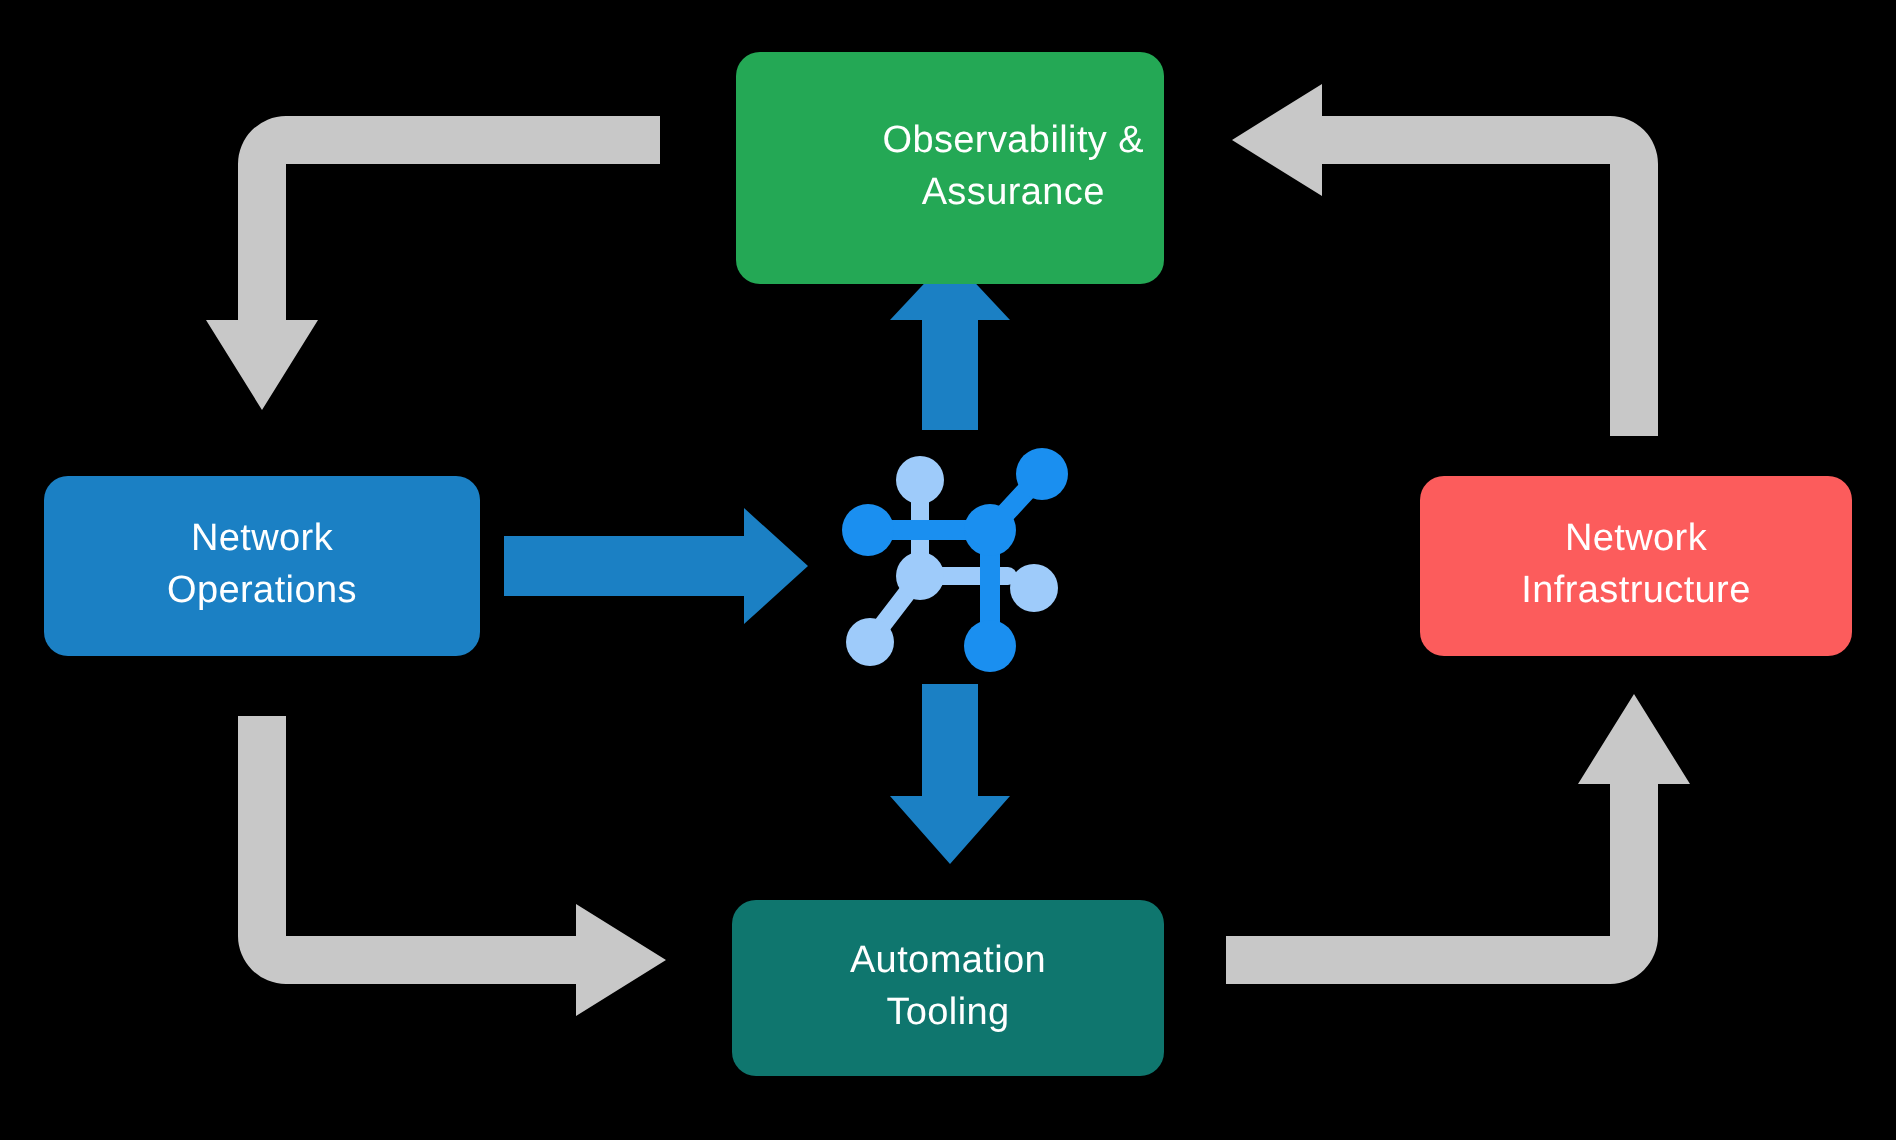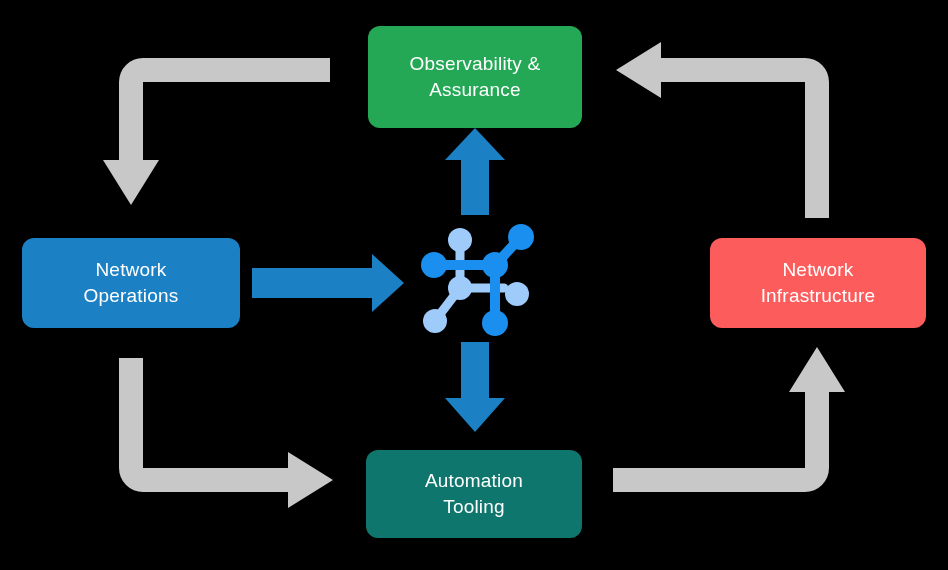--- a/index.html
+++ b/index.html
@@ -37,21 +37,21 @@
     font-family: "Liberation Sans", sans-serif;
     font-size: 19px;
     font-weight: 400;
     line-height: 1.35;
     letter-spacing: 0.2px;
     box-sizing: border-box;
     padding: 6px 10px;
     white-space: pre-line;
   }
   #node-observability {
-    left: 368px;  top: 26px;  width: 214px; height: 102px;
+    left: 368px;  top: 26px;  width: 214px; height: 116px; justify-content: flex-end;
   }
   #node-operations {
     left: 22px;   top: 238px; width: 218px; height: 90px;
   }
   #node-infrastructure {
     left: 710px;  top: 238px; width: 216px; height: 90px;
   }
   #node-automation {
     left: 366px;  top: 450px; width: 216px; height: 88px;
   }

